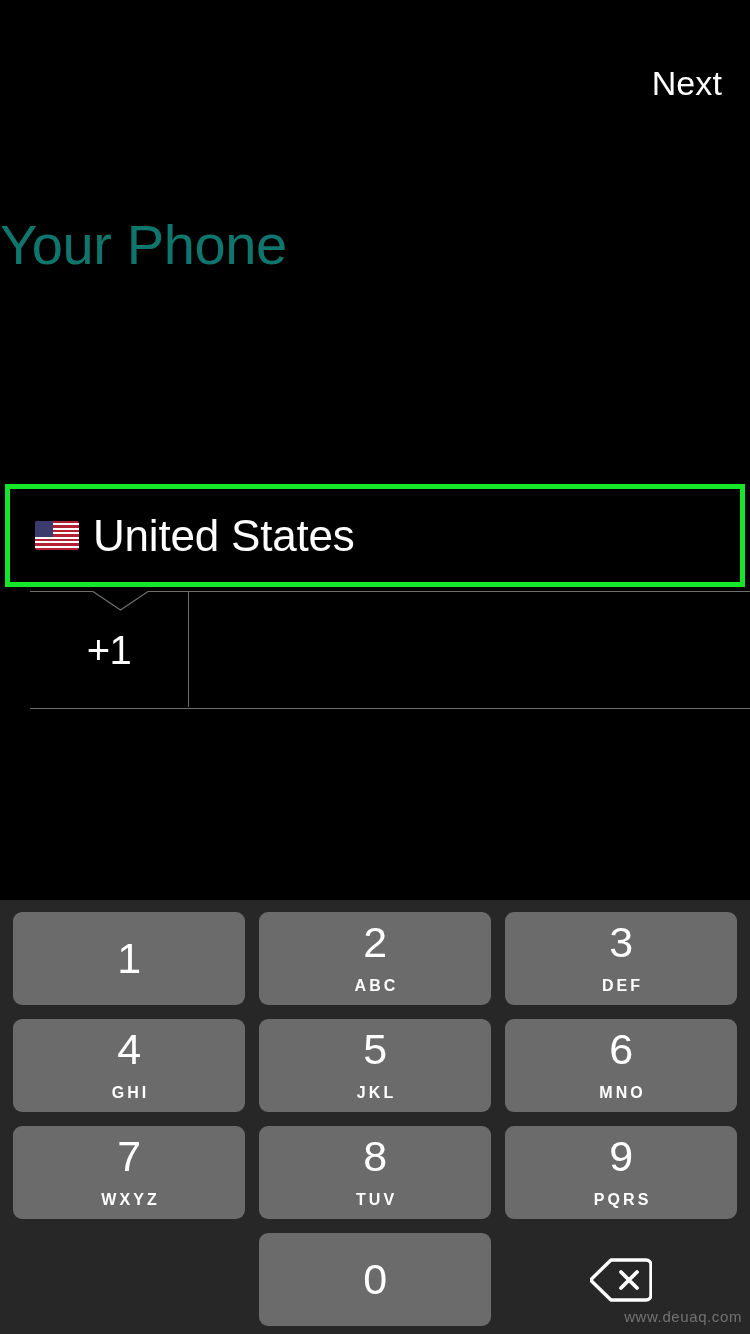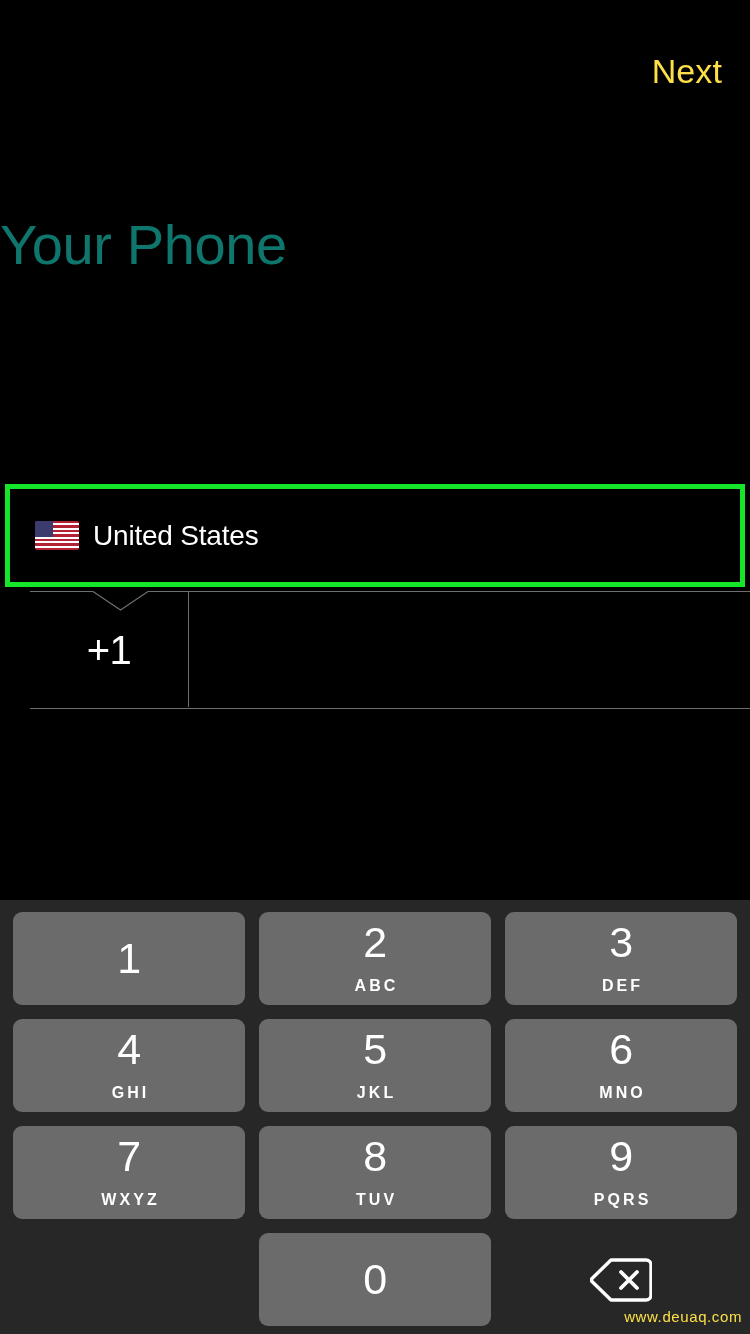--- a/index.html
+++ b/index.html
@@ -26,24 +26,24 @@
   
   .topbar {
     position: absolute;
     top: 0; left: 0;
     width: 750px;
     height: 140px;
   }
   .next-btn {
     position: absolute;
     right: 28px;
-    top: 51px;
+    top: 63px;
     font-size: 34px;
     line-height: 40px;
-    color: #fde047;
+    color: #ffffff;
     font-family: "Liberation Sans", sans-serif;
     letter-spacing: 0.1px;
     cursor: pointer;
     background: transparent;
     border: none;
     padding: 0;
   }
 
   
   .title {
@@ -109,21 +109,21 @@
       );
   }
   .flag-fallback .canton {
     position: absolute;
     left: 0; top: 0;
     width: 18px;
     height: 15.6px;
     background: #3c3b6e;
   }
   .country-name {
-    font-size: 28px;
+    font-size: 44px;
     line-height: 42px;
     color: #ffffff;
     letter-spacing: -0.2px;
   }
 
   
   .entry-row {
     position: absolute;
     left: 0;
     top: 591px;
@@ -273,21 +273,21 @@
   }
   .backspace svg { display: block; }
 
   
   .watermark {
     position: absolute;
     right: 8px;
     bottom: 8px;
     font-size: 15px;
     line-height: 18px;
-    color: #fde047;
+    color: #737373;
     letter-spacing: 0.6px;
     font-family: "Liberation Sans", sans-serif;
   }
 </style>
 </head>
 <body>
 
 <div class="screen">
 
   <div class="topbar">

